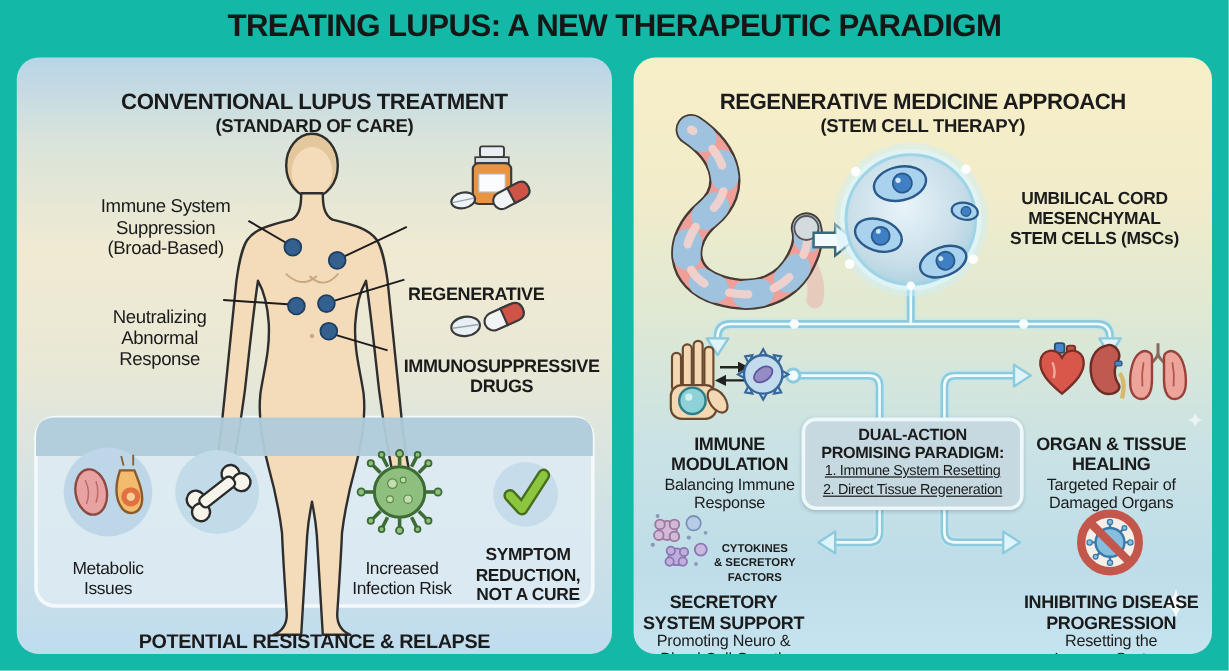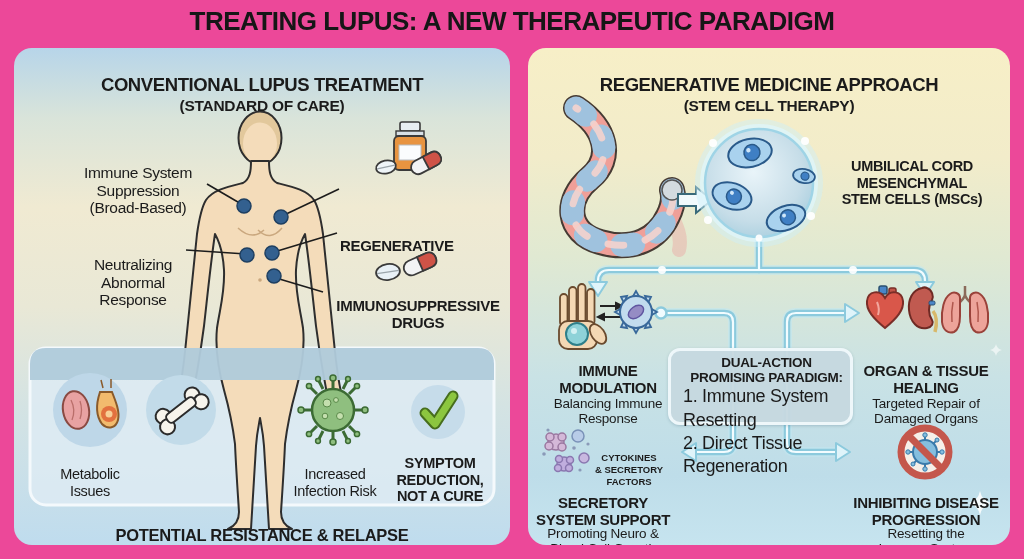--- a/index.html
+++ b/index.html
@@ -1,16 +1,16 @@
 <!DOCTYPE html>
 <html><head>
 <meta charset="utf-8">
 <style>
   html,body{margin:0;padding:0;background:#ffffff;}
-  .stage{position:relative;width:1024px;height:559px;background:#ec4899;overflow:hidden;
+  .stage{position:relative;width:1024px;height:559px;background:#14b8a6;overflow:hidden;
          font-family:"Liberation Sans",sans-serif;color:#1b1b1b;}
   .main-title{position:absolute;top:6px;left:0;width:100%;text-align:center;
     font-size:26px;font-weight:bold;letter-spacing:-0.5px;color:#161616;}
   .panel{position:absolute;top:48px;height:497px;border-radius:18px;overflow:hidden;}
   .panel.left{left:14px;width:496px;
     background:linear-gradient(180deg,#b7d5e9 0%,#d9e4da 14%,#f0ead2 32%,#e9e8d6 52%,#d4e3e3 72%,#bfdcee 100%);}
   .panel.right{left:528px;width:482px;
     background:linear-gradient(180deg,#f7efc7 0%,#f2ecca 22%,#e0e9d2 42%,#c9e2e5 66%,#bedde9 86%,#c6e4ef 100%);}
   .panel svg{position:absolute;left:0;top:0;}
   .t{position:absolute;white-space:pre-line;line-height:1.14;margin-top:12px;}
@@ -40,23 +40,23 @@
   .s-immune{left:0px;top:336px;width:160px;}
   .t-organ{left:322px;top:302px;width:152px;}
   .s-organ{left:322px;top:336px;width:152px;}
   .tag-cyto{left:50px;top:392px;width:102px;font-size:9.5px;font-weight:bold;line-height:1.25;text-align:center;}
   .t-secretory{left:0px;top:434px;width:150px;}
   .s-secretory{left:0px;top:466px;width:150px;}
   .t-inhibit{left:318px;top:434px;width:160px;}
   .s-inhibit{left:318px;top:466px;width:160px;}
   .center-box{position:absolute;left:140px;top:300px;width:185px;height:77px;border-radius:12px;
     background:rgba(198,217,224,0.96);border:3px solid #eef7fa;box-sizing:border-box;
-    box-shadow:0 1px 3px rgba(60,90,110,0.25);padding-left:12px;}
+    box-shadow:0 1px 3px rgba(60,90,110,0.25);}
   .cb-title{margin-top:4px;font-size:13.5px;font-weight:bold;letter-spacing:-0.3px;text-align:center;white-space:pre-line;line-height:1.12;}
-  .cb-item{font-size:18px;letter-spacing:-0.3px;line-height:1.3;}
+  .cb-item{font-size:12px;letter-spacing:-0.3px;text-align:center;line-height:1.3;text-decoration:underline;}
 </style>
 </head>
 <body>
 
 <div class="stage">
   <div class="main-title">TREATING LUPUS: A NEW THERAPEUTIC PARADIGM</div>
 
   <div class="panel left">
     <svg width="496" height="497" viewBox="0 0 496 497">
 

